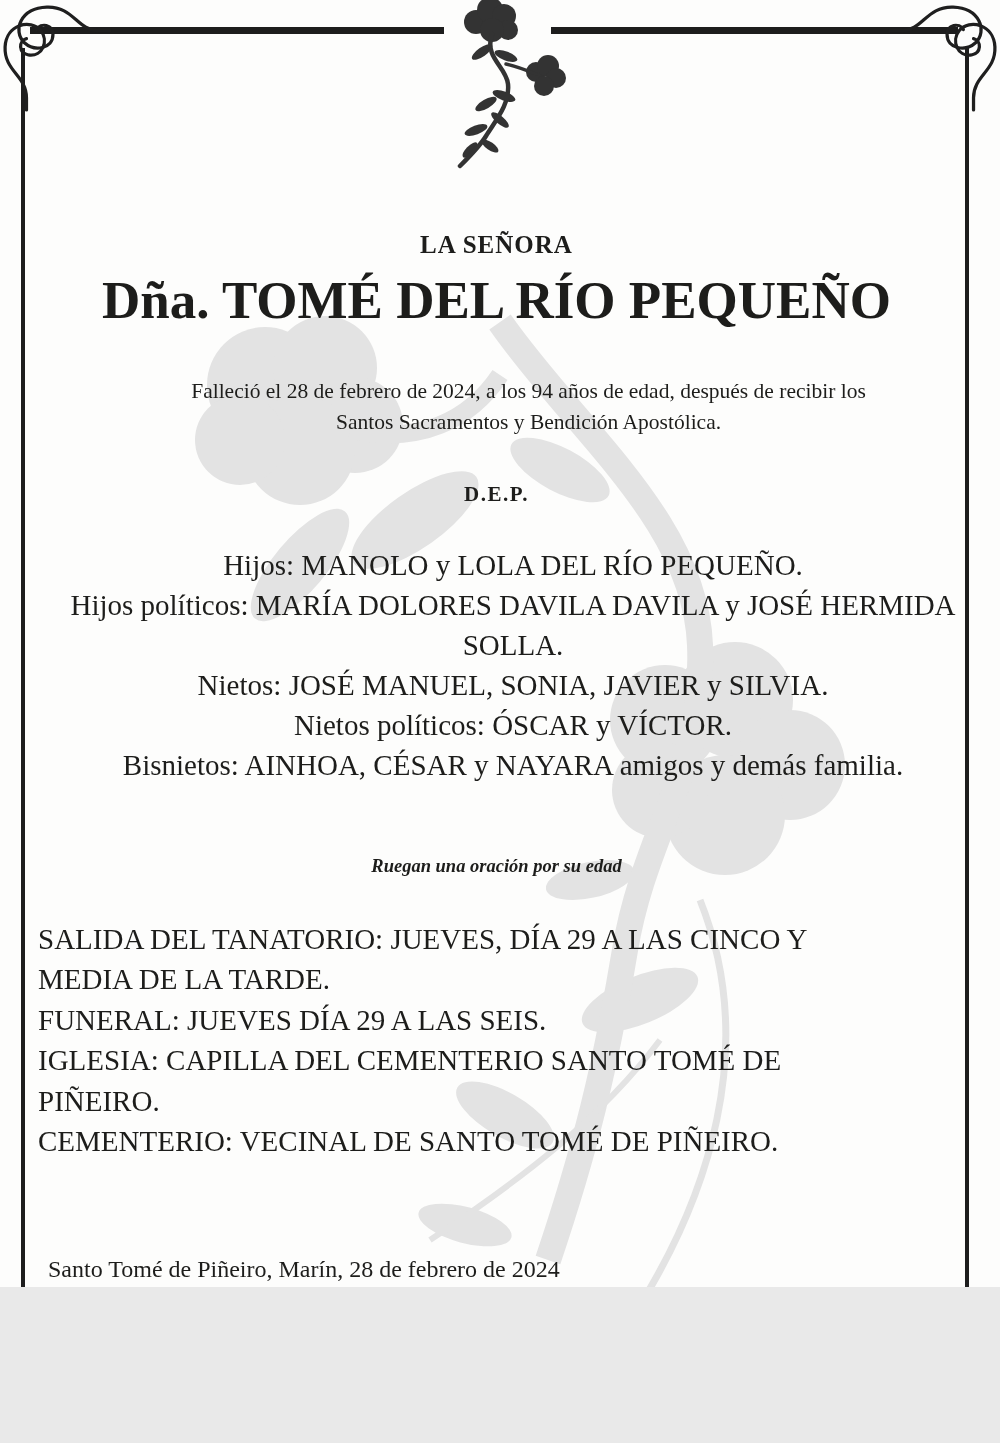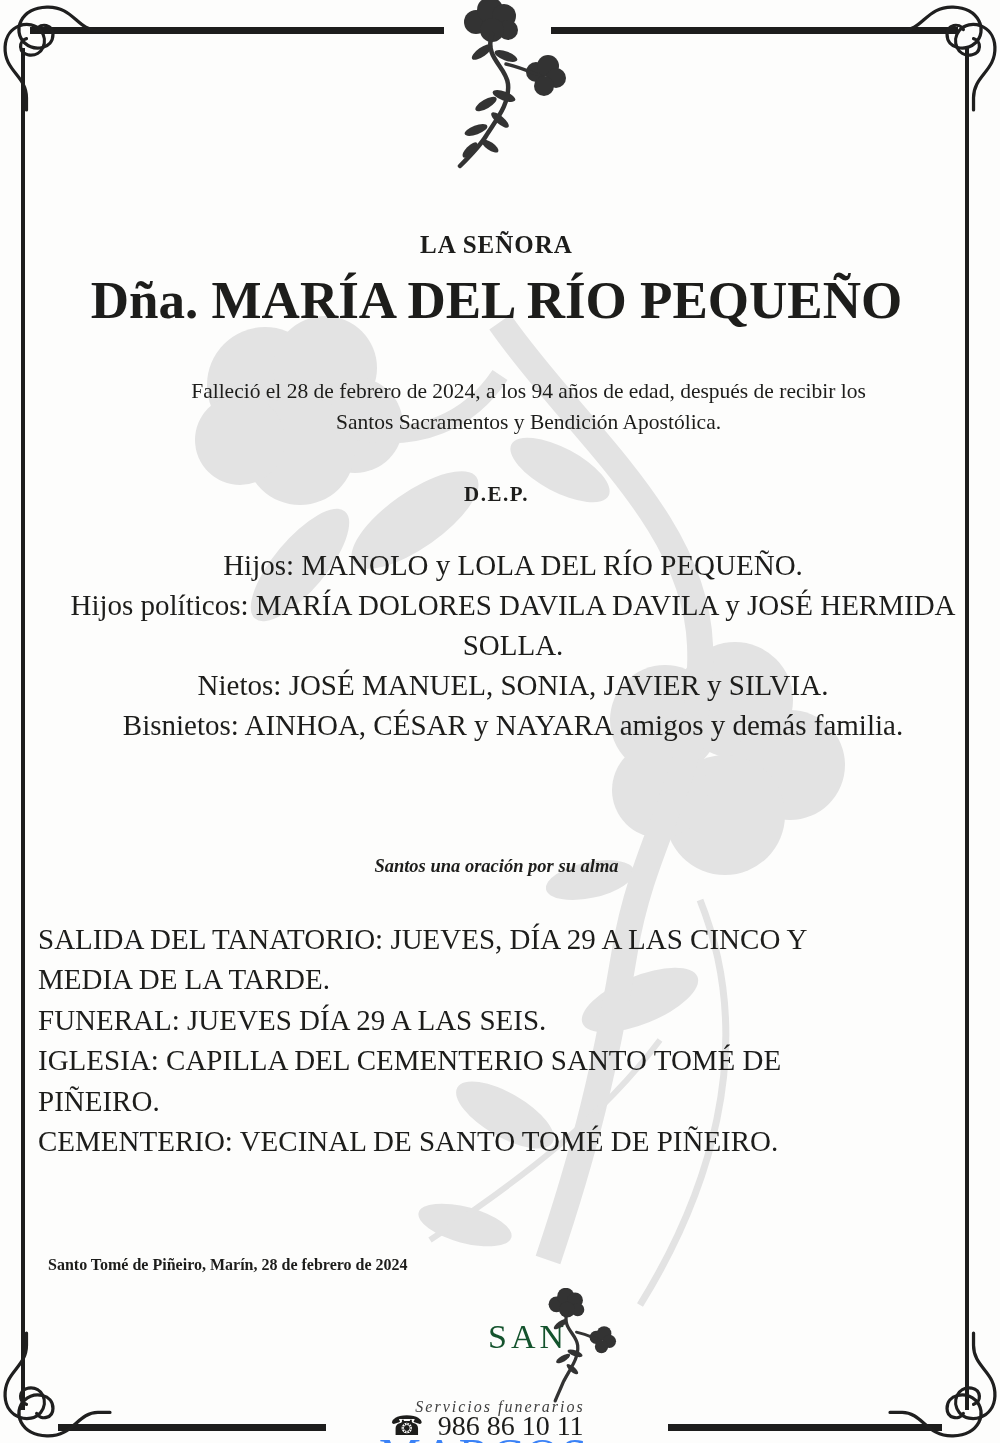--- a/index.html
+++ b/index.html
@@ -1,17 +1,17 @@
 <!DOCTYPE html>
 <html><head>
 <meta charset="utf-8">
 <style>
   html,body{margin:0;padding:0;background:#e9e9e9;}
   .sheet{
-    position:relative;width:1000px;height:1443px;margin:0 auto;
+    position:relative;width:1000px;height:1287px;margin:0 auto;
     background:#fdfdfc;overflow:hidden;
     font-family:"Liberation Serif","DejaVu Serif",serif;color:#1d1d1b;
   }
   
   .bline{position:absolute;background:#1d1d1d;}
   .bline.h{height:7px;}
   .bline.v{width:4px;}
   .corner{position:absolute;width:112px;height:112px;}
   .corner svg{width:100%;height:100%;}
   .corner.tr{right:0;transform:scaleX(-1);}
@@ -24,21 +24,21 @@
   .abs{position:absolute;}
   .ctr{left:25px;width:943px;text-align:center;}
   .pre-title{top:231px;font-size:25px;font-weight:bold;letter-spacing:1px;}
   .title{top:270px;font-size:53px;font-weight:bold;white-space:nowrap;}
   .death{top:376px;font-size:21.5px;line-height:31px;padding-left:32px;}
   .rip{top:482px;font-size:21px;font-weight:bold;letter-spacing:1.5px;}
   .family{left:38px;top:545px;width:950px;font-size:29px;line-height:40px;text-align:center;}
   .family div, .schedule div{white-space:nowrap;}
   .prayer{top:856px;font-size:18.5px;font-weight:bold;font-style:italic;}
   .schedule{left:38px;top:919px;width:950px;font-size:29px;line-height:40.4px;}
-  .dateline{left:48px;top:1256px;font-size:16px;font-weight:bold;}
+  .dateline{left:48px;top:1256px;font-size:24px;font-weight:normal;}
   
   .logo-san{left:488px;top:1318px;font-size:34px;letter-spacing:4px;color:#14532d;}
   .logo-marcos{left:379px;top:1428px;font-size:47px;letter-spacing:2px;color:#3b82f6;}
   .logo-tagline{left:300px;top:1398px;width:400px;text-align:center;font-size:16px;
     font-style:italic;letter-spacing:2px;color:#3f3f3f;}
   .phone-row{left:390px;top:1410px;width:260px;display:flex;align-items:center;gap:14px;}
   .phone-icon{font-size:27px;line-height:30px;color:#1d1d1b;
     font-family:"DejaVu Sans","Liberation Sans",sans-serif;}
   .phone-number{font-size:28px;line-height:32px;color:#1d1d1b;}
   .sprig{position:absolute;}
@@ -129,38 +129,39 @@
       <ellipse cx="22" cy="150" rx="10" ry="4" transform="rotate(-45 22 150)"></ellipse>
     </g>
     <g fill="none" stroke="#333" stroke-linecap="round">
       <path d="M44,34 C36,58 58,66 60,84 C62,104 48,120 38,136 C32,146 24,154 12,166" stroke-width="4.5"></path>
       <path d="M58,64 C68,66 78,70 88,74" stroke-width="3.5"></path>
     </g>
   </svg>
 
   <div class="content">
     <div class="abs ctr pre-title">LA SEÑORA</div>
-    <div class="abs ctr title">Dña. MARÍA DEL RÍO PEQUEÑO</div>
+    <div class="abs ctr title">Dña. TOMÉ DEL RÍO PEQUEÑO</div>
 
     <div class="abs ctr death">
       <div>Falleció el 28 de febrero de 2024, a los 94 años de edad, después de recibir los</div>
       <div>Santos Sacramentos y Bendición Apostólica.</div>
     </div>
 
     <div class="abs ctr rip">D.E.P.</div>
 
     <div class="abs family">
       <div>Hijos: MANOLO y LOLA DEL RÍO PEQUEÑO.</div>
       <div>Hijos políticos: MARÍA DOLORES DAVILA DAVILA y JOSÉ HERMIDA</div>
       <div>SOLLA.</div>
       <div>Nietos: JOSÉ MANUEL, SONIA, JAVIER y SILVIA.</div>
+      <div>Nietos políticos: ÓSCAR y VÍCTOR.</div>
       <div>Bisnietos: AINHOA, CÉSAR y NAYARA amigos y demás familia.</div>
     </div>
 
-    <div class="abs ctr prayer">Santos una oración por su alma</div>
+    <div class="abs ctr prayer">Ruegan una oración por su edad</div>
 
     <div class="abs schedule">
       <div>SALIDA DEL TANATORIO: JUEVES, DÍA 29 A LAS CINCO Y</div>
       <div>MEDIA DE LA TARDE.</div>
       <div>FUNERAL: JUEVES DÍA 29 A LAS SEIS.</div>
       <div>IGLESIA: CAPILLA DEL CEMENTERIO SANTO TOMÉ DE</div>
       <div>PIÑEIRO.</div>
       <div>CEMENTERIO: VECINAL DE SANTO TOMÉ DE PIÑEIRO.</div>
     </div>
 

